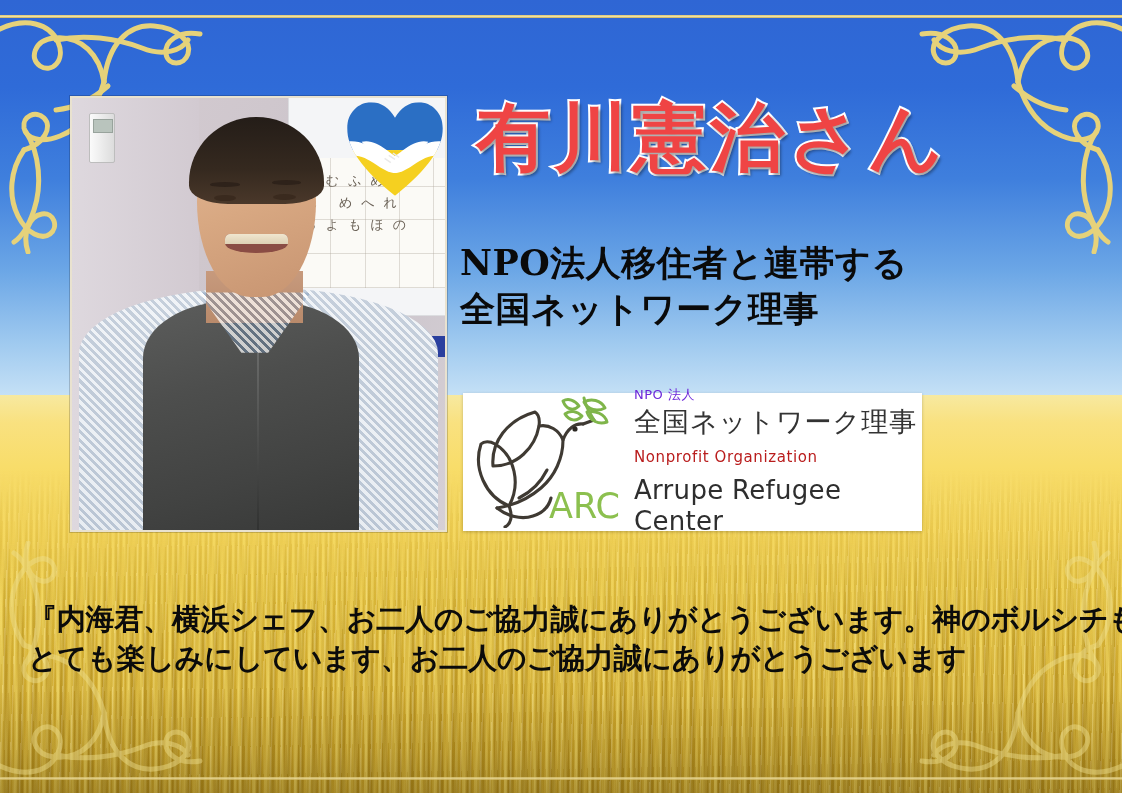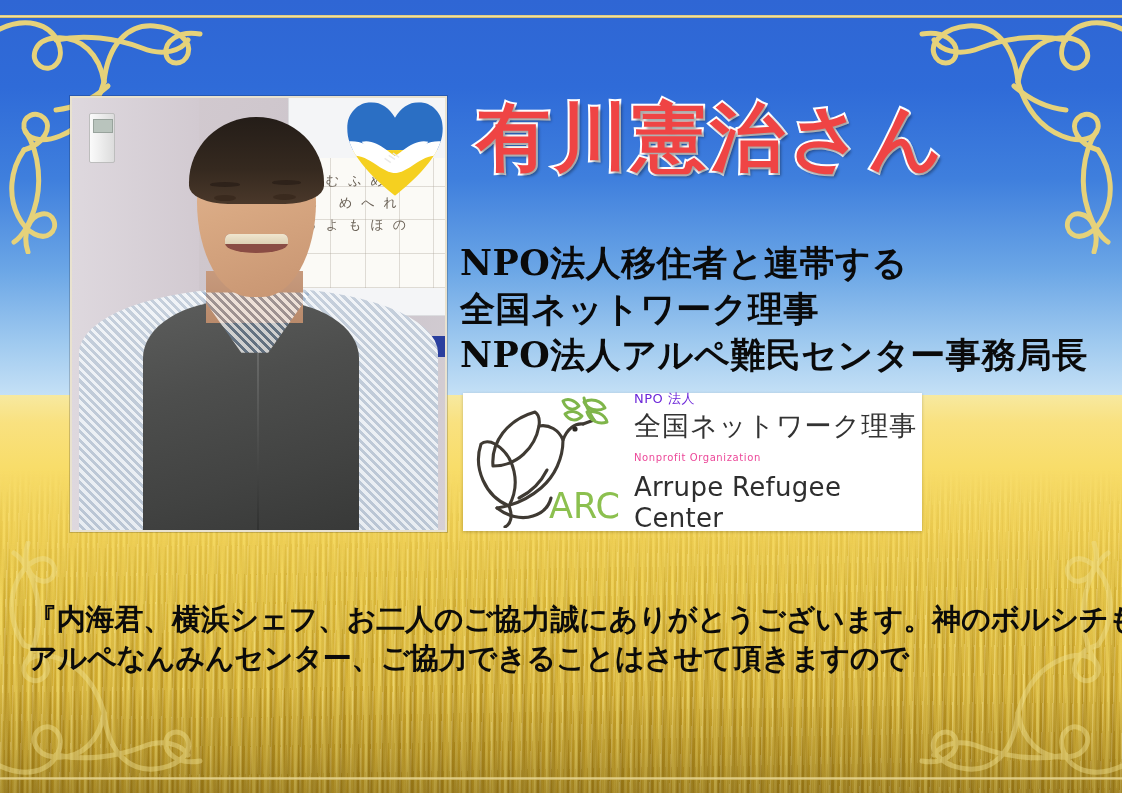--- a/index.html
+++ b/index.html
@@ -149,21 +149,21 @@
   .logocard{
     position:absolute;left:463px;top:393px;width:459px;height:138px;
     background:#ffffff;display:flex;align-items:center;
     box-shadow:0 1px 3px rgba(0,0,0,.22);
   }
   .logocard .mark{width:165px;height:132px;flex:0 0 165px;position:relative;}
   .logocard .mark svg{width:100%;height:100%;display:block;}
   .logocard .txt{flex:1;padding-left:6px;}
   .lc-small{font-family:"DejaVu Sans",sans-serif;font-size:13px;color:#6d28d9;letter-spacing:.5px;}
   .lc-jp{font-family:"DejaVu Sans",sans-serif;font-size:27px;color:#333;letter-spacing:1px;line-height:1.25;margin-top:1px;}
-  .lc-small2{font-family:"DejaVu Sans",sans-serif;font-size:10px;color:#ec4899;letter-spacing:.6px;margin-top:9px;}
+  .lc-small2{font-family:"DejaVu Sans",sans-serif;font-size:15px;color:#b91c1c;letter-spacing:.6px;margin-top:9px;}
   .lc-en{font-family:"DejaVu Sans",sans-serif;font-size:26px;color:#2e2e2e;letter-spacing:.3px;line-height:1.2;margin-top:9px;}
 
   
   .quote{
     position:absolute;left:28px;top:600px;width:1072px;
     font-family:"DejaVu Serif",serif;
     font-size:29px;font-weight:700;line-height:1.34;
     color:#0b0b0b;letter-spacing:-.2px;
   }
   .quote div{white-space:nowrap;}
@@ -270,21 +270,20 @@
         </g>
       </svg>
     </div>
   </div>
 
   <div class="name">有川憲治さん</div>
 
   <div class="subtitle">
     <div>NPO法人移住者と連帯する</div>
     <div>全国ネットワーク理事</div>
-    <div>NPO法人アルペ難民センター事務局長</div>
   </div>
 
   <div class="logocard">
     <div class="mark">
       <svg viewBox="0 0 165 132">
         <g fill="none" stroke="#3f3a33" stroke-width="3.1" stroke-linecap="round" stroke-linejoin="round">
 
           <path d="M72 16 C44 24 28 46 30 70 C54 70 72 52 76 30 C77 23 75 18 72 16 Z"></path>
 
           <path d="M18 48 C10 72 22 100 46 110 C58 88 52 60 32 48 C27 45 21 45 18 48 Z"></path>
@@ -314,16 +313,16 @@
     <div class="txt">
       <div class="lc-small">NPO 法人</div>
       <div class="lc-jp">全国ネットワーク理事</div>
       <div class="lc-small2">Nonprofit Organization</div>
       <div class="lc-en">Arrupe Refugee Center</div>
     </div>
   </div>
 
   <div class="quote">
     <div>『内海君、横浜シェフ、お二人のご協力誠にありがとうございます。神のボルシチも</div>
-    <div>アルペなんみんセンター、ご協力できることはさせて頂きますので</div>
+    <div>とても楽しみにしています、お二人のご協力誠にありがとうございます</div>
   </div>
 
 </div>
 
 </body></html>

